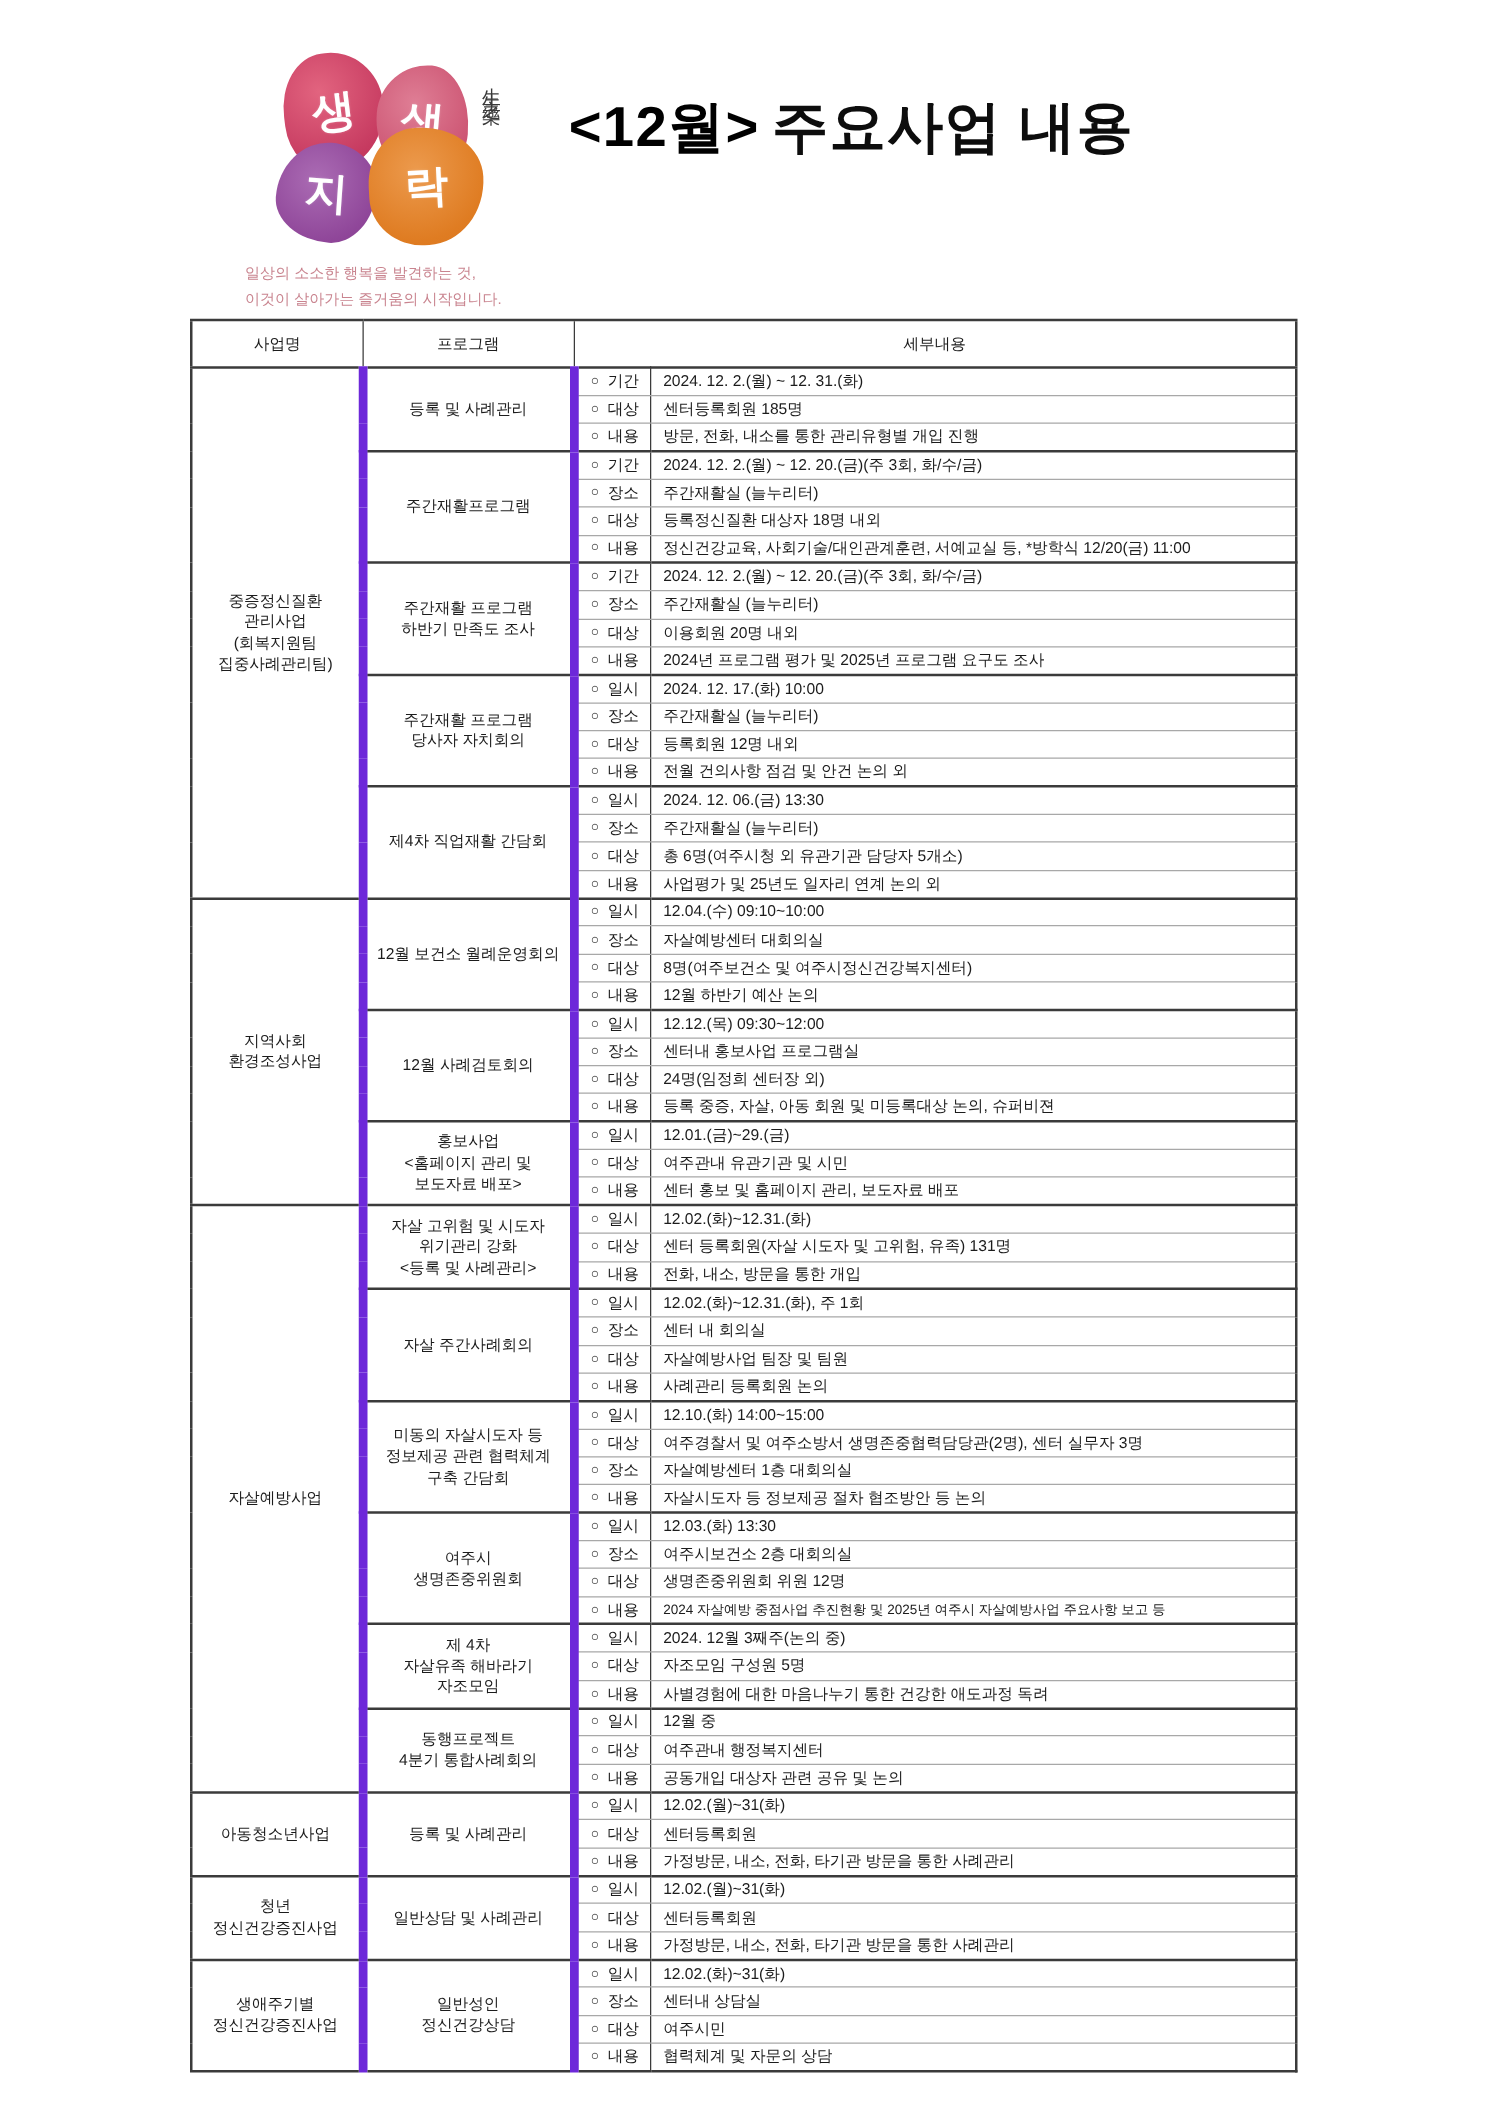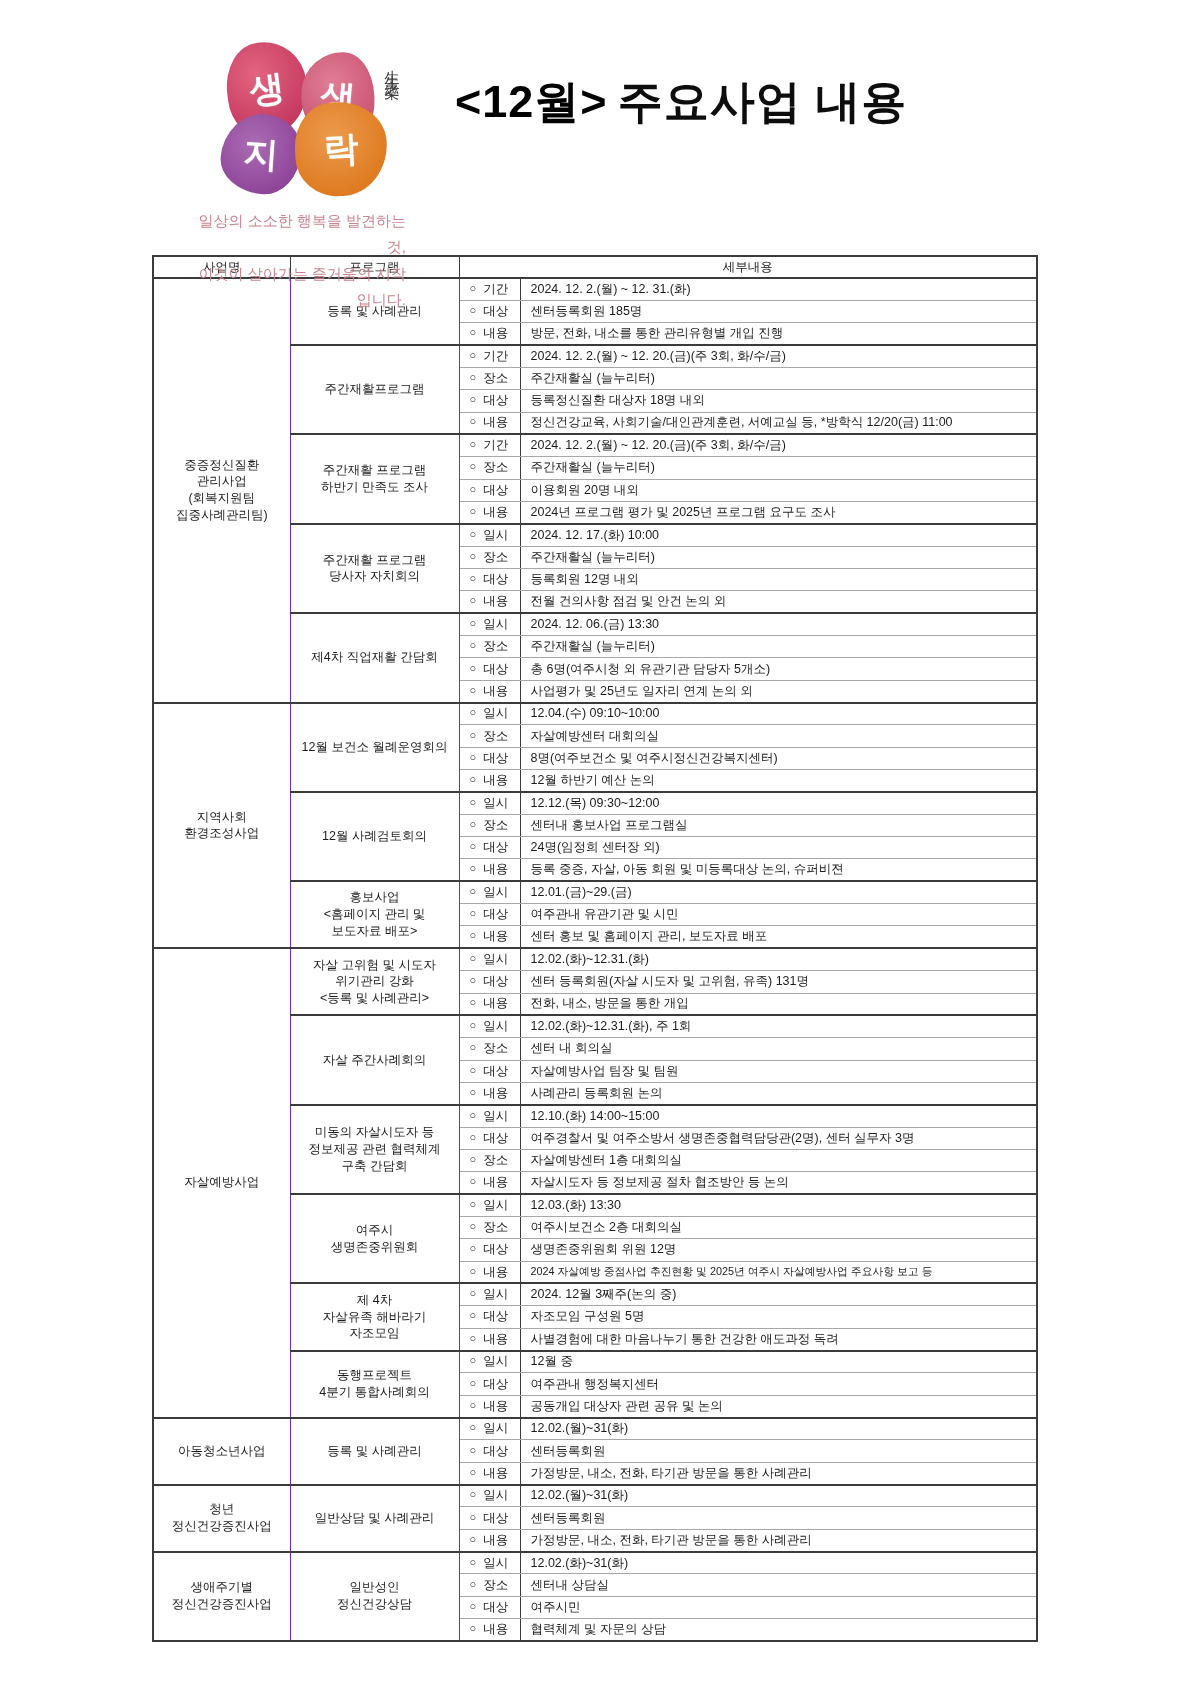--- a/index.html
+++ b/index.html
@@ -23,44 +23,44 @@
            border-radius:55% 45% 48% 52% / 46% 58% 42% 54%; transform:rotate(5deg); }
   .blob3 { left:10px; top:74px; width:80px; height:80px;
            background:radial-gradient(circle at 40% 38%, #ab6cb4, #8f4699 72%, #843e8e);
            border-radius:52% 48% 44% 56% / 58% 44% 56% 42%; transform:rotate(4deg); }
   .blob4 { left:84px; top:62px; width:92px; height:94px;
            background:radial-gradient(circle at 42% 36%, #ec9a4d, #df7c22 70%, #d9751d);
            border-radius:44% 56% 52% 48% / 50% 46% 58% 44%; transform:rotate(-3deg); }
   .hanja { position:absolute; right:-10px; top:18px; writing-mode:vertical-rl;
            font-family:"Liberation Serif","DejaVu Serif",serif;
            font-size:15px; letter-spacing:5px; color:#3a3a3a; }
-  .tagline { margin-top:10px; text-align:right; color:#c9848f; font-size:15px; line-height:1.75; }
+  .tagline { margin-top:10px; text-align:left; color:#c9848f; font-size:12px; line-height:1.75; }
   .title-block { position:absolute; left:455px; top:60px; }
   .title-line1 { font-size:38px; font-weight:800; color:#1f4e79; letter-spacing:1px; }
   .title-line2 { margin-top:12px; font-size:45px; font-weight:800; letter-spacing:1px; }
   .title-month { color:#000000; }
   .title-rest  { color:#0d0d0d; margin-left:10px; }
   
   table.main {
     border-collapse:collapse; table-layout:fixed;
     width:884px; margin-left:152px;
     border:2.5px solid #3b3b3b;
     font-size:12.5px;
   }
   col.c1 { width:137px; } col.c2 { width:169px; } col.c3 { width:61px; } col.c4 { width:517px; }
   th {
-    height:22px; font-weight:400; font-size:12.5px; text-align:center;
+    height:38px; font-weight:400; font-size:12.5px; text-align:center;
     border:1px solid #3b3b3b; border-top:2.5px solid #3b3b3b; border-bottom:2px solid #3b3b3b;
     background:#fff;
   }
   tr.data-row { height:22.35px; }
   td { vertical-align:middle; }
   td.sec, td.prog {
     text-align:center; white-space:pre-line; line-height:1.35;
-    border-right:1px solid #6d28d9; border-bottom:2px solid #3b3b3b;
+    border-right:7px solid #6d28d9; border-bottom:2px solid #3b3b3b;
     padding:2px 3px;
   }
   td.lbl {
     border-right:1px solid #3b3b3b; border-bottom:1px solid #a8a8a8;
     padding-left:10px; white-space:nowrap;
   }
   td.lbl .bullet { font-size:11px; margin-right:7px; position:relative; top:-1px; }
   td.val {
     border-bottom:1px solid #a8a8a8; border-right:2.5px solid #3b3b3b;
     padding-left:10px; white-space:nowrap; overflow:hidden;

